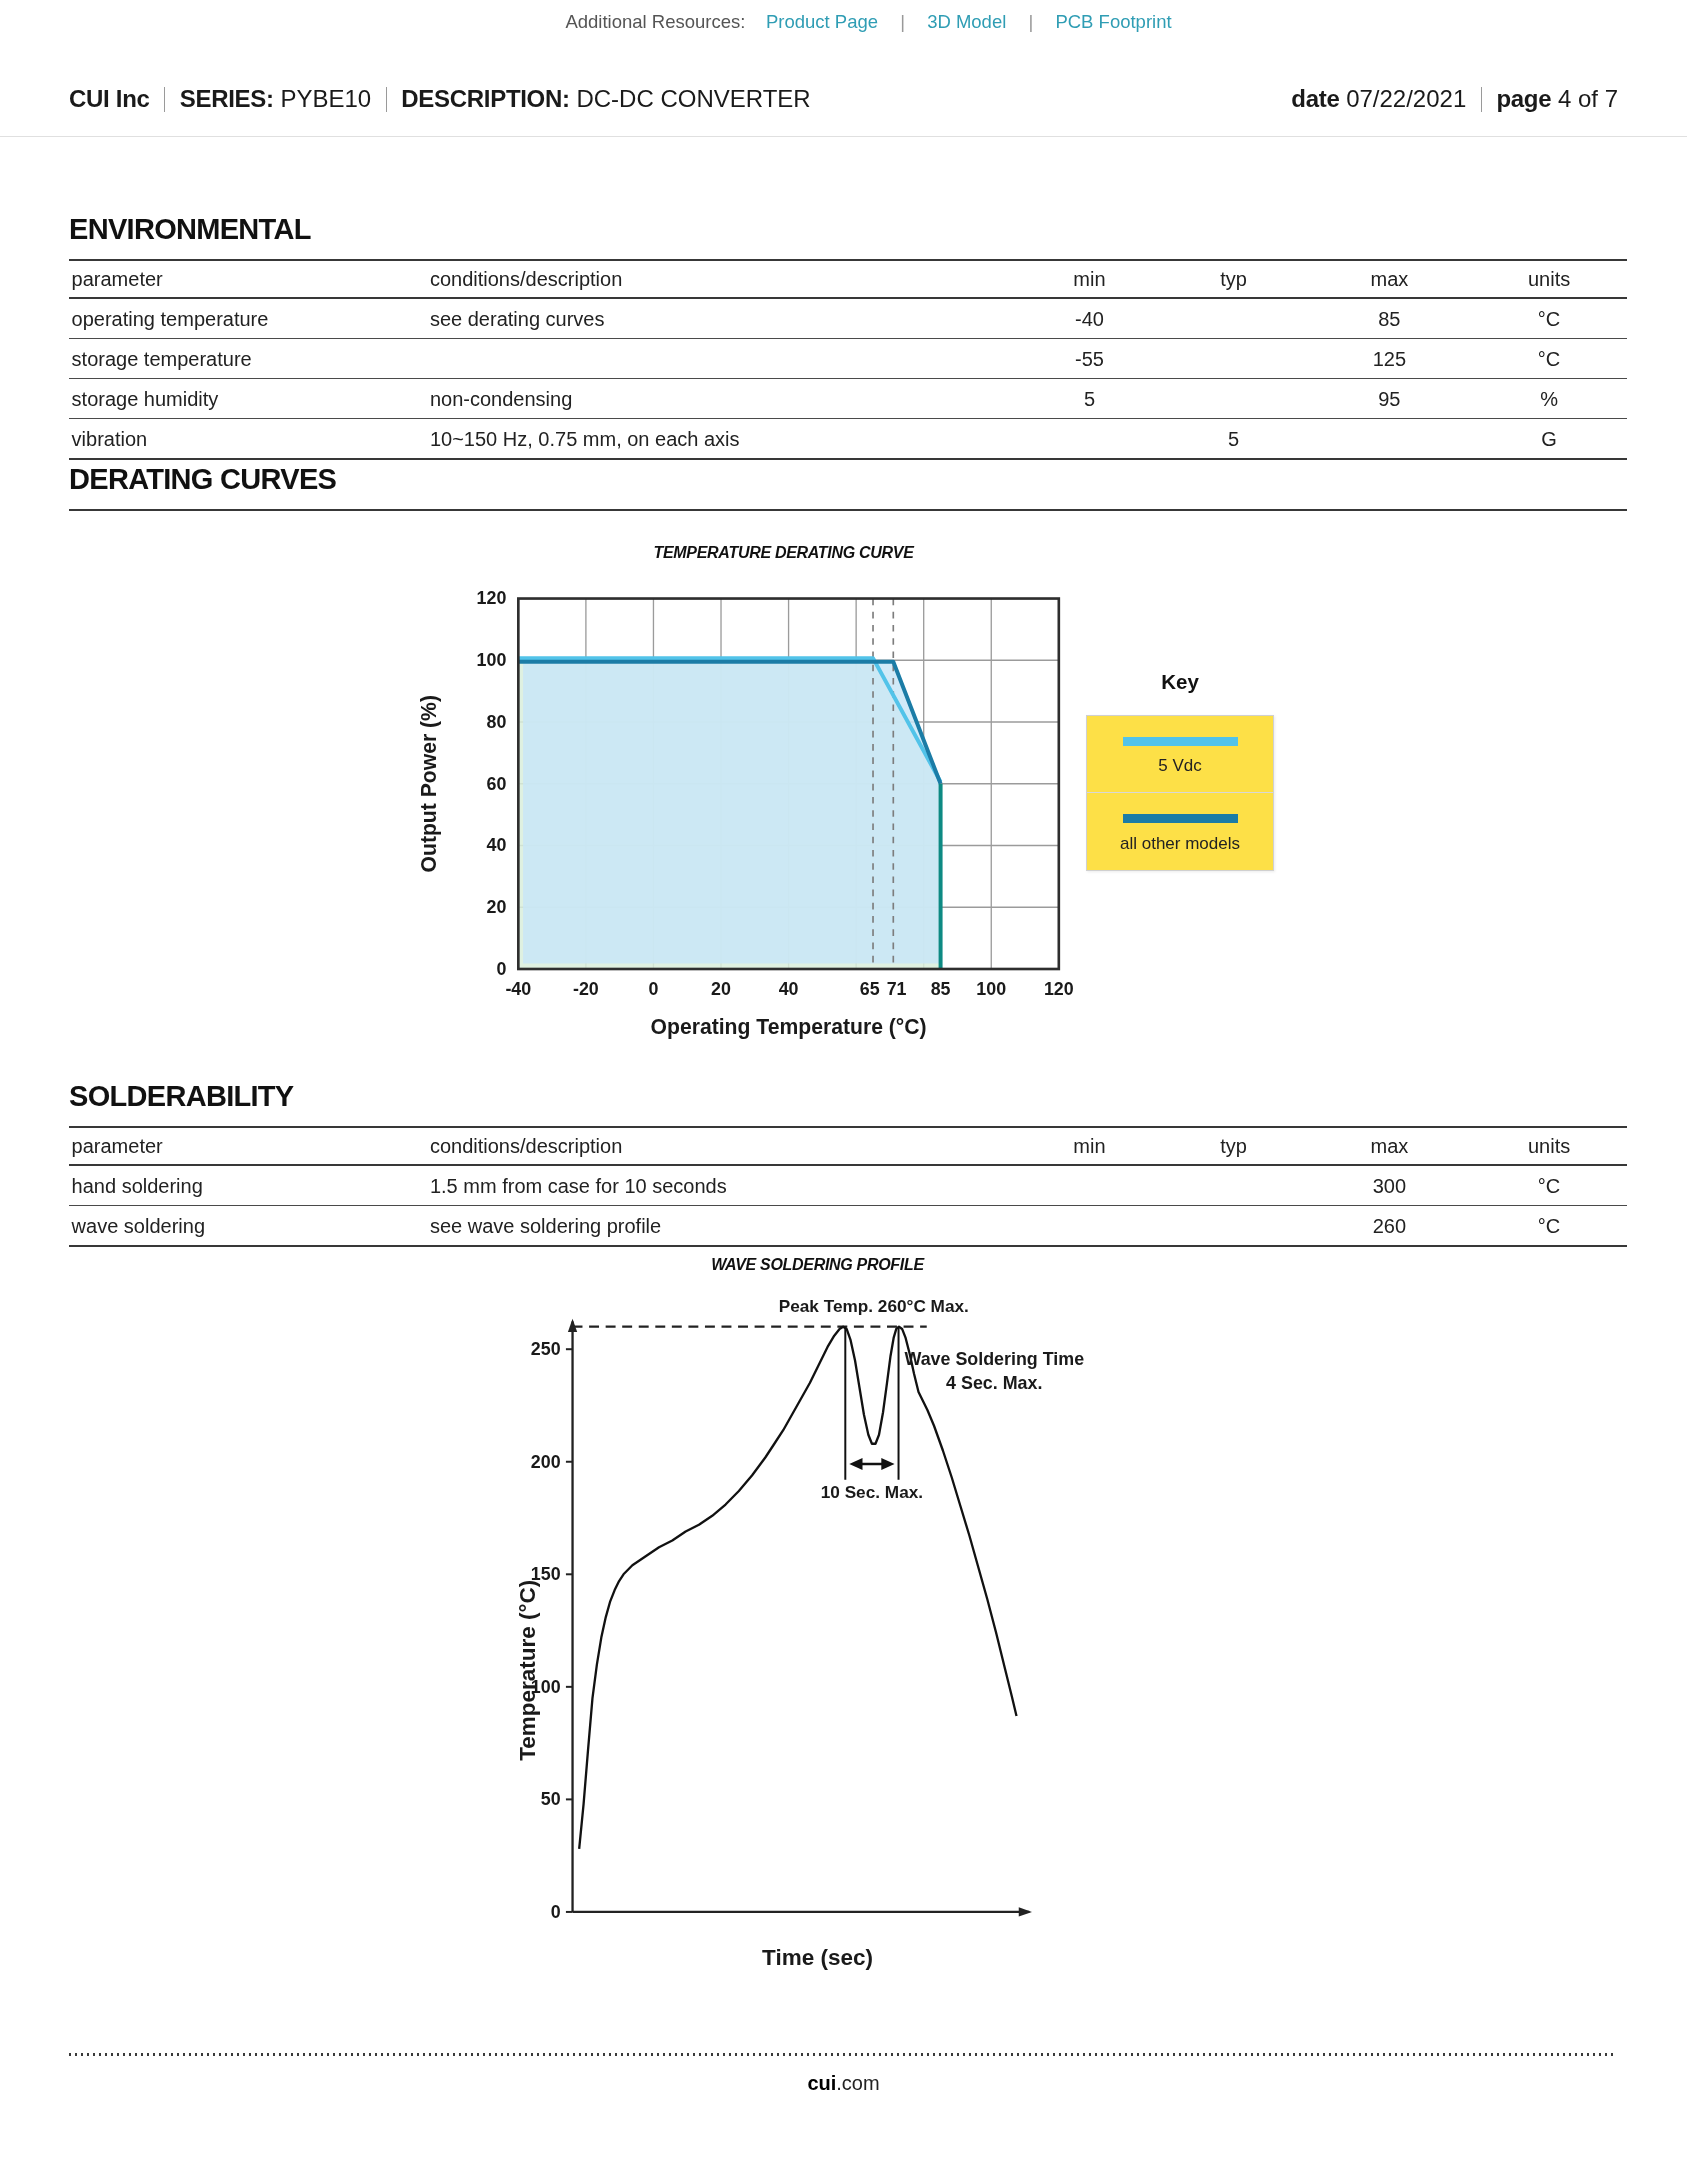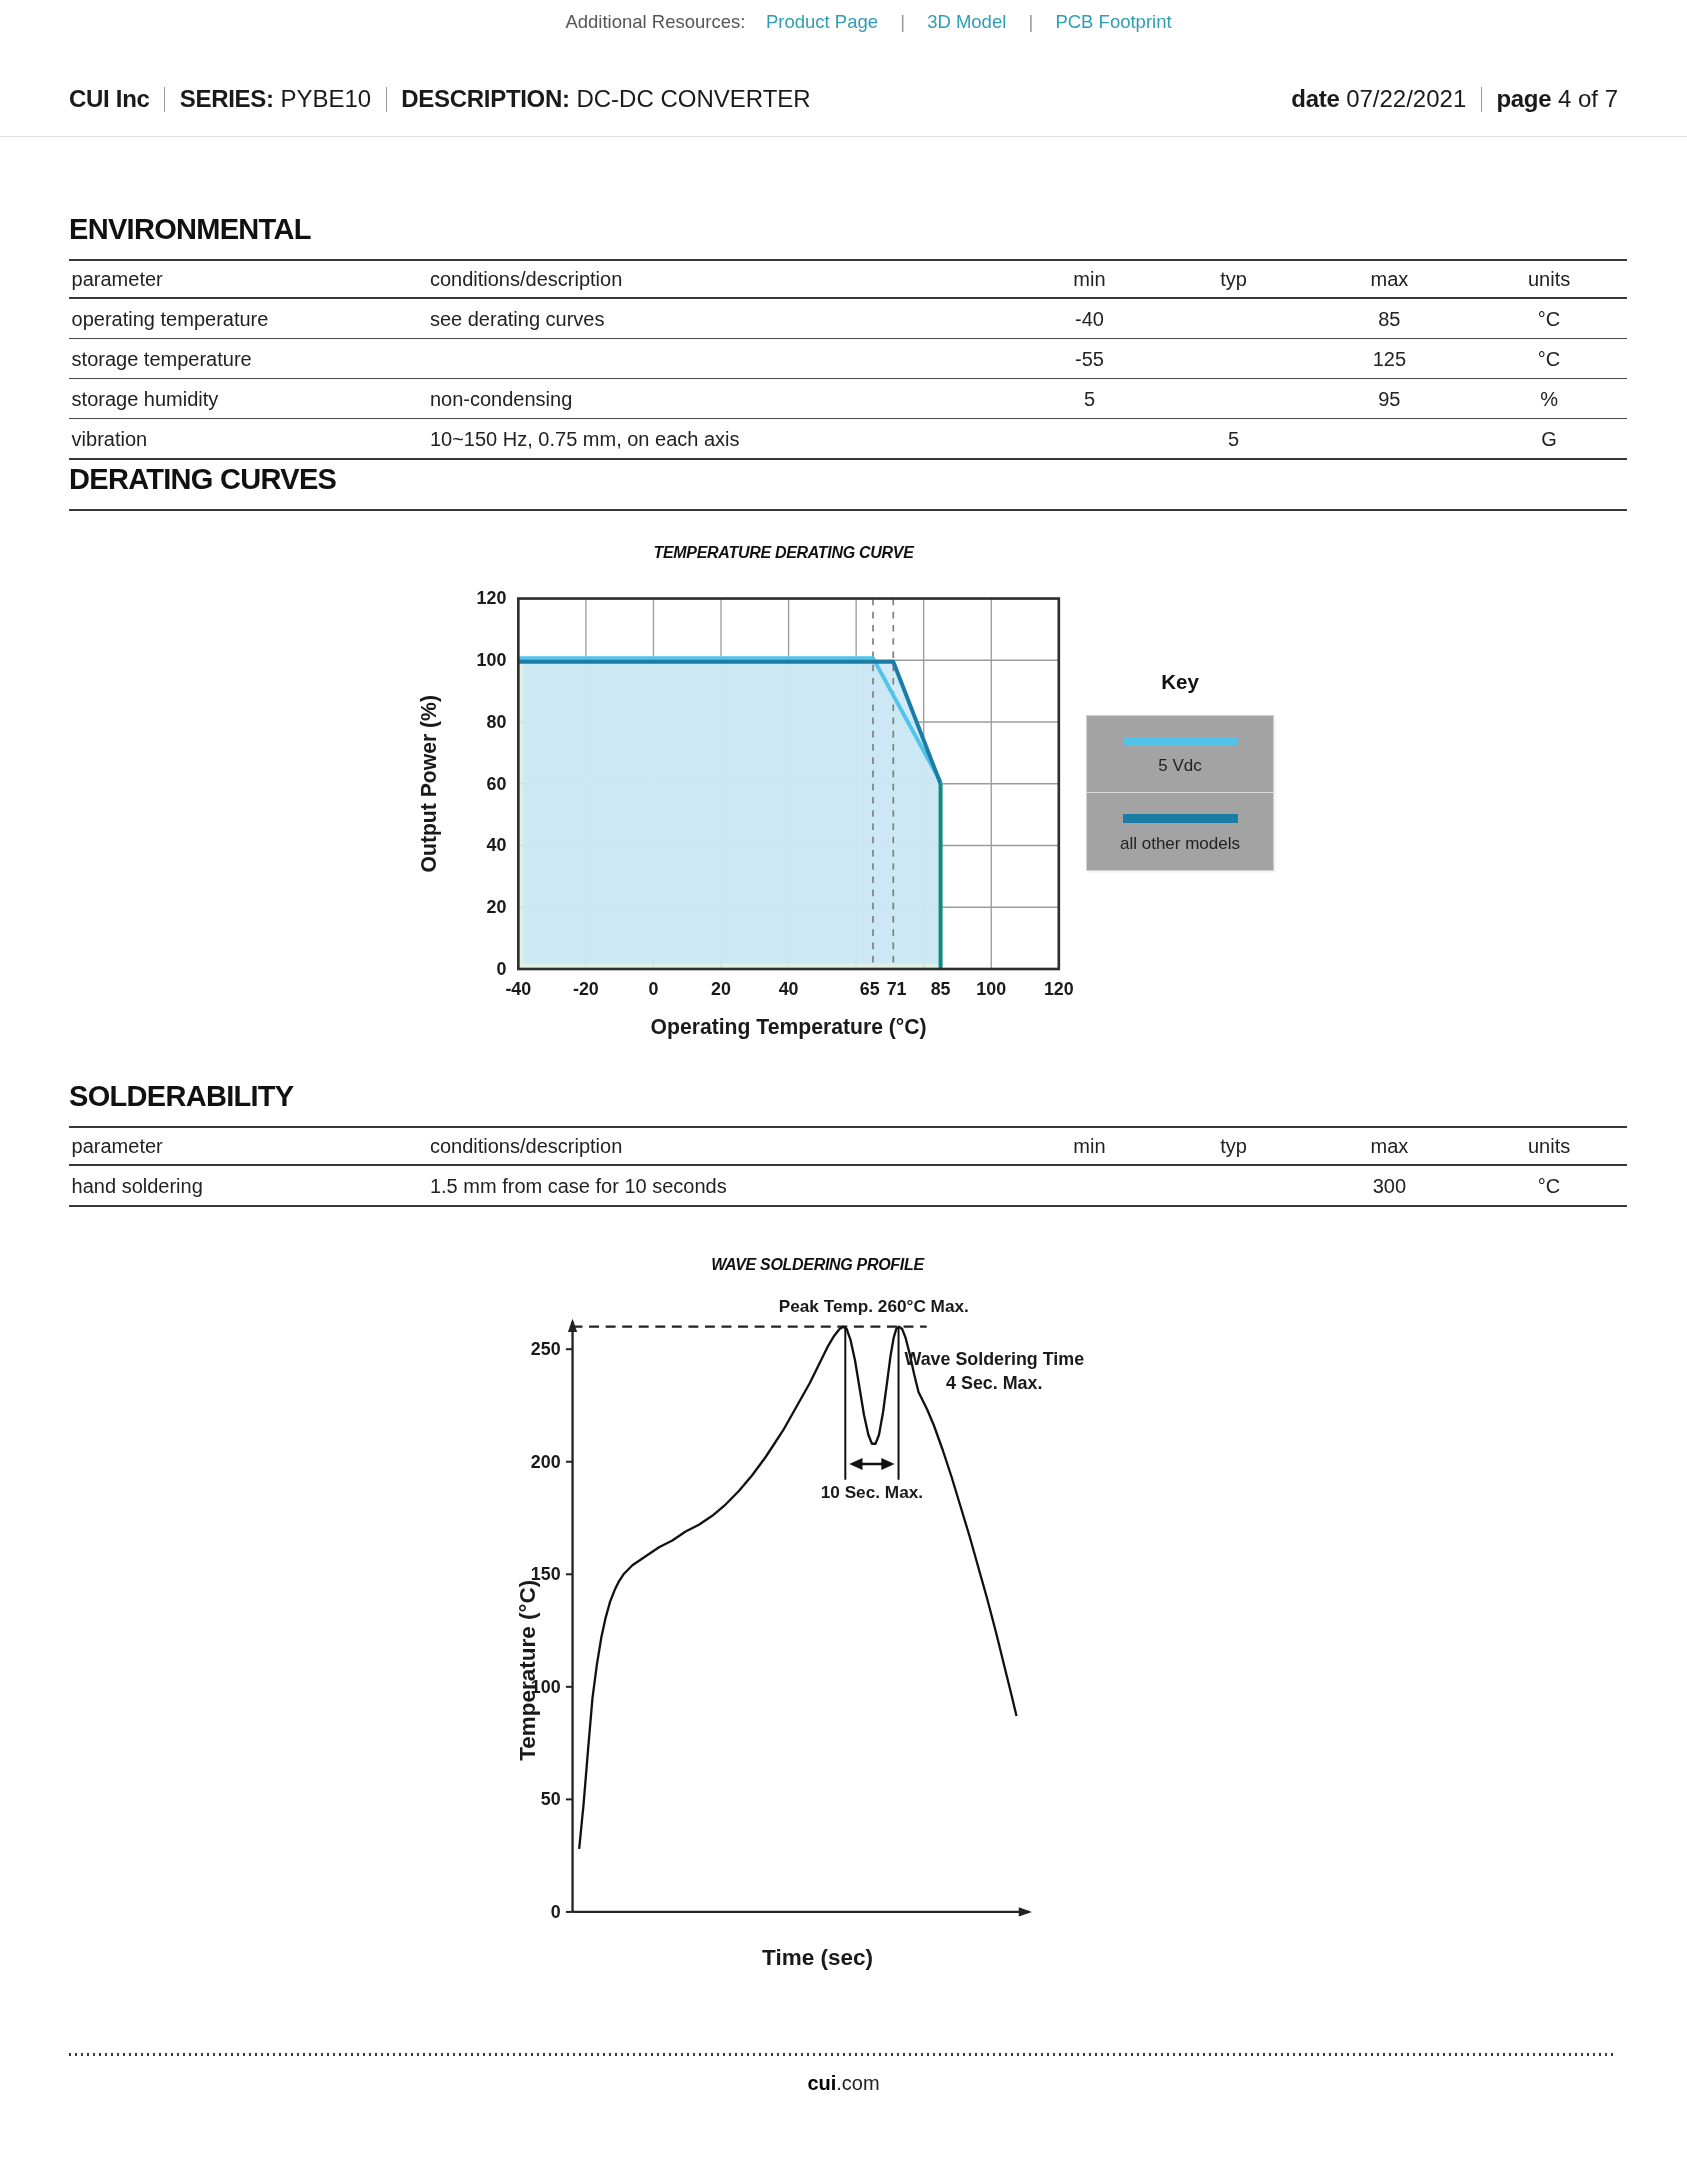--- a/index.html
+++ b/index.html
@@ -36,21 +36,21 @@
 
   .rule-heavy{position:absolute;left:69px;width:1558px;border-top:2.6px solid #383838;}
 
   
   .chart-title{position:absolute;font-size:16px;font-weight:bold;font-style:italic;letter-spacing:-0.3px;
                text-align:center;color:#111;}
 
   
   #key-wrap{position:absolute;left:1086px;top:670px;width:188px;text-align:center;}
   #key-title{font-size:20.5px;font-weight:bold;color:#111;margin-bottom:21px;}
-  #key-box{border:1.3px solid #d0d0d0;background:#a3a3a3;box-shadow:0.7px 1.3px 2.6px rgba(0,0,0,0.08);}
+  #key-box{border:1.3px solid #d0d0d0;background:#fde047;box-shadow:0.7px 1.3px 2.6px rgba(0,0,0,0.08);}
   .key-cell{padding:18.5px 0 16px 0;}
   .key-cell + .key-cell{border-top:1.3px solid #d8d8d8;}
   .key-swatch{display:block;margin:2.6px auto 10.6px auto;width:115px;height:8.6px;}
   .key-label{font-size:17px;color:#222;}
 
   
   #footer-dots{position:absolute;left:69px;top:2053px;width:1548px;height:2.6px;
                background:repeating-linear-gradient(90deg,#3a3a3a 0 2px,transparent 2px 6px);}
   #footer-site{position:absolute;top:2072px;left:0;width:100%;text-align:center;font-size:20px;color:#222;}
   #footer-site .b{font-weight:bold;color:#000;}
@@ -226,20 +226,28 @@
       </thead>
       <tbody>
         <tr>
           <td>hand soldering</td>
           <td>1.5 mm from case for 10 seconds</td>
           <td class="num"></td>
           <td class="num"></td>
           <td class="num">300</td>
           <td class="num">°C</td>
         </tr>
+        <tr>
+          <td>wave soldering</td>
+          <td>see wave soldering profile</td>
+          <td class="num"></td>
+          <td class="num"></td>
+          <td class="num">260</td>
+          <td class="num">°C</td>
+        </tr>
       </tbody>
     </table>
 
   <div class="chart-title" style="top:1256px;left:503px;width:629px;">WAVE SOLDERING PROFILE</div>
   <svg id="chart2" style="position:absolute;left:503px;top:1283px;" width="629" height="715" viewBox="0 0 950 1080">
       <line x1="105" y1="66" x2="640" y2="66" stroke="#222" stroke-width="3.5" stroke-dasharray="15 10"></line>
       <line x1="105" y1="950" x2="105" y2="58" stroke="#222" stroke-width="3.5"></line>
       <line x1="105" y1="950" x2="795" y2="950" stroke="#222" stroke-width="3.5"></line>
       <polygon points="98,74 112,74 105,54" fill="#222"></polygon>
       <polygon points="779,943 779,957 799,950" fill="#222"></polygon>

